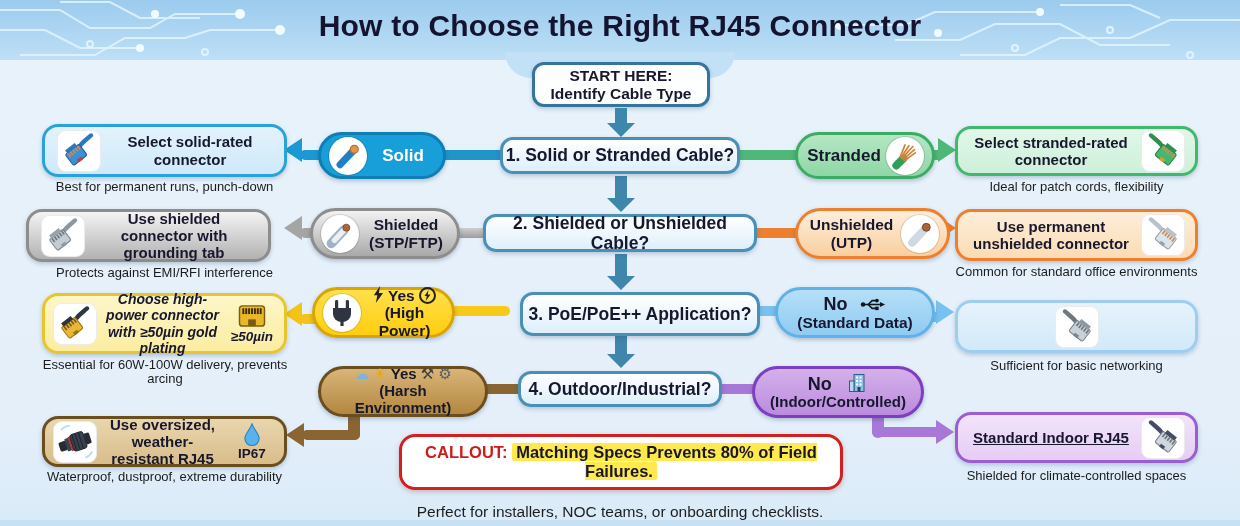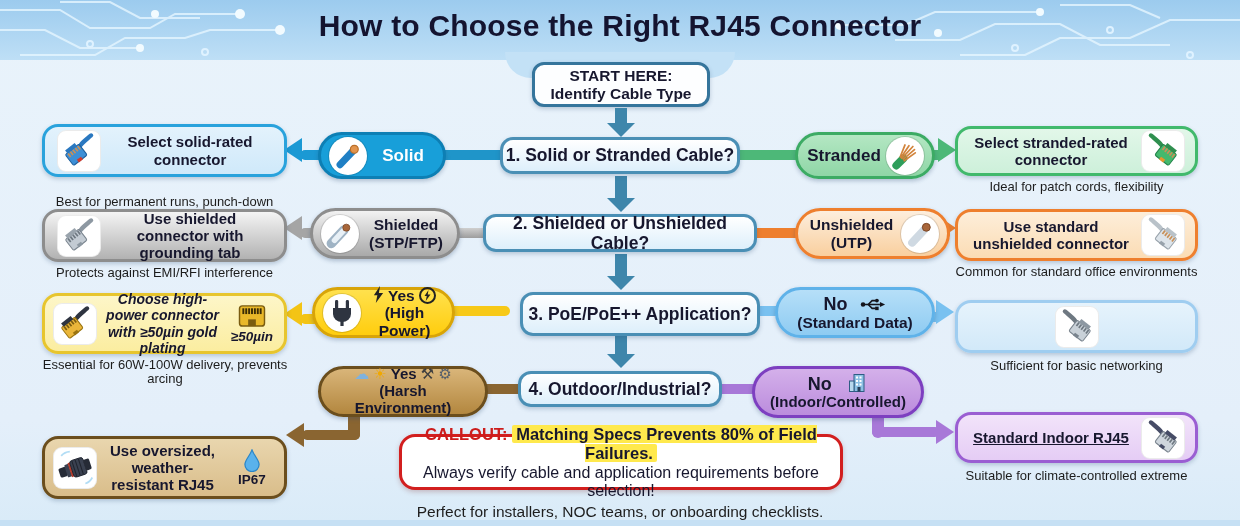--- a/index.html
+++ b/index.html
@@ -340,23 +340,23 @@
               <rect x="19.5" y="19" width="2" height="5"></rect>
               <rect x="23" y="19" width="2" height="5"></rect>
               <rect x="26.5" y="19" width="2" height="5"></rect>
             </g>
             <rect x="17" y="31" width="6" height="4" fill="#d23a2a"></rect>
           </g>
         </svg>
     </span>
     <span class="txt" style="max-width:165px;">Select solid-rated connector</span>
   </div>
-  <div class="caption" style="left:42px;top:195px;width:245px;">Best for permanent runs, punch-down</div>
-
-  <div class="node result res-silver" style="left:42px;top:209px;width:245px;height:53px;">
+  <div class="caption" style="left:42px;top:180px;width:245px;">Best for permanent runs, punch-down</div>
+
+  <div class="node result res-silver" style="left:26px;top:209px;width:245px;height:53px;">
     <span class="icon-tile">
       <svg width="38" height="38" viewBox="0 0 44 44">
           <path d="M36 4 C30 9 27 11 24 15" stroke="#8d98a2" stroke-width="5" fill="none" stroke-linecap="round"></path>
           <g transform="rotate(-38 20 28)">
             <rect x="10" y="18" width="20" height="16" rx="2" fill="#c3cbd3" stroke="#7a848e" stroke-width="1.2"></rect>
             <rect x="13" y="14" width="14" height="5" fill="#9aa4ad"></rect>
             <g fill="#6e7881">
               <rect x="12.5" y="19" width="2" height="5"></rect>
               <rect x="16" y="19" width="2" height="5"></rect>
               <rect x="19.5" y="19" width="2" height="5"></rect>
@@ -402,21 +402,21 @@
             <rect x="20" y="5.5" width="2" height="6"></rect>
             <rect x="23" y="5.5" width="2" height="6"></rect>
           </g>
           <rect x="11" y="17" width="8" height="7" fill="#7a5c10"></rect>
         </svg>
       <span style="margin-top:2px;">≥50µin</span>
     </span>
   </div>
   <div class="caption" style="left:30px;top:358px;width:270px;">Essential for 60W-100W delivery, prevents arcing</div>
 
-  <div class="node result res-tan" style="left:42px;top:436px;width:245px;height:63px;">
+  <div class="node result res-tan" style="left:42px;top:416px;width:245px;height:51px;">
     <span class="icon-tile">
       <svg width="38" height="38" viewBox="0 0 44 44">
           <g transform="rotate(-18 22 22)">
             <rect x="3" y="17" width="9" height="11" rx="2" fill="#262b36"></rect>
             <rect x="11" y="15" width="5" height="15" rx="1" fill="#3a4150"></rect>
             <rect x="15.5" y="14" width="3" height="17" fill="#b33a2a"></rect>
             <rect x="18" y="12.5" width="16" height="20" rx="3" fill="#3a4150" stroke="#20242e" stroke-width="1"></rect>
             <g stroke="#20242e" stroke-width="1.2">
               <line x1="21" y1="13" x2="21" y2="32"></line>
               <line x1="25" y1="13" x2="25" y2="32"></line>
@@ -454,21 +454,21 @@
               <rect x="30.5" y="19" width="2" height="5"></rect>
             </g>
             <rect x="21" y="31" width="6" height="4" fill="#e8952a"></rect>
           </g>
         </svg>
     </span>
   </div>
   <div class="caption" style="left:955px;top:180px;width:243px;">Ideal for patch cords, flexibility</div>
 
   <div class="node result res-orange" style="left:955px;top:209px;width:243px;height:52px;">
-    <span class="txt" style="max-width:165px;">Use standard unshielded connector</span>
+    <span class="txt" style="max-width:165px;">Use permanent unshielded connector</span>
     <span class="icon-tile">
       <svg width="38" height="38" viewBox="0 0 44 44">
           <path d="M8 4 C14 9 17 11 20 15" stroke="#b9c2c9" stroke-width="5" fill="none" stroke-linecap="round"></path>
           <g transform="rotate(38 24 28)">
             <rect x="14" y="18" width="20" height="16" rx="2" fill="#dde4ea" stroke="#98a2ab" stroke-width="1.2"></rect>
             <rect x="17" y="14" width="14" height="5" fill="#b9c2c9"></rect>
             <g fill="#c89058">
               <rect x="16.5" y="19" width="2" height="5"></rect>
               <rect x="20" y="19" width="2" height="5"></rect>
               <rect x="23.5" y="19" width="2" height="5"></rect>
@@ -516,26 +516,25 @@
               <rect x="20" y="19" width="2" height="5"></rect>
               <rect x="23.5" y="19" width="2" height="5"></rect>
               <rect x="27" y="19" width="2" height="5"></rect>
               <rect x="30.5" y="19" width="2" height="5"></rect>
             </g>
             <rect x="21" y="31" width="6" height="4" fill="#464c66"></rect>
           </g>
         </svg>
     </span>
   </div>
-  <div class="caption" style="left:955px;top:469px;width:243px;">Suitable for climate-controlled extreme</div>
+  <div class="caption" style="left:955px;top:469px;width:243px;">Shielded for climate-controlled spaces</div>
 
   <div class="callout">
     <div class="l1">
       <span class="red">CALLOUT:</span>
       <span class="hl">Matching Specs Prevents 80% of Field Failures.</span>
     </div>
-    <div class="l2">Always verify cable and application requirements before selection!</div>
   </div>
 
   <div class="footer">Perfect for installers, NOC teams, or onboarding checklists.</div>
   <div class="bstrip"></div>
 
 </div>
 
 </body></html>

